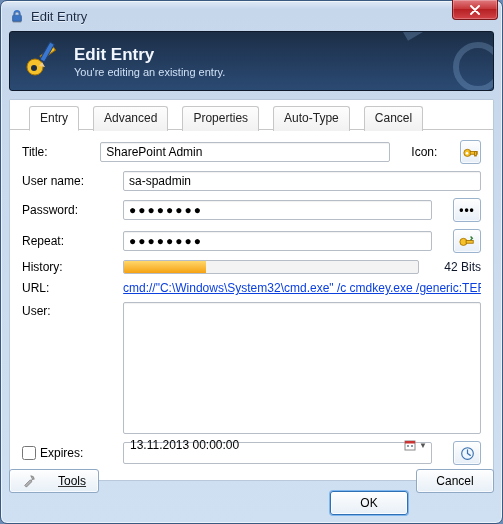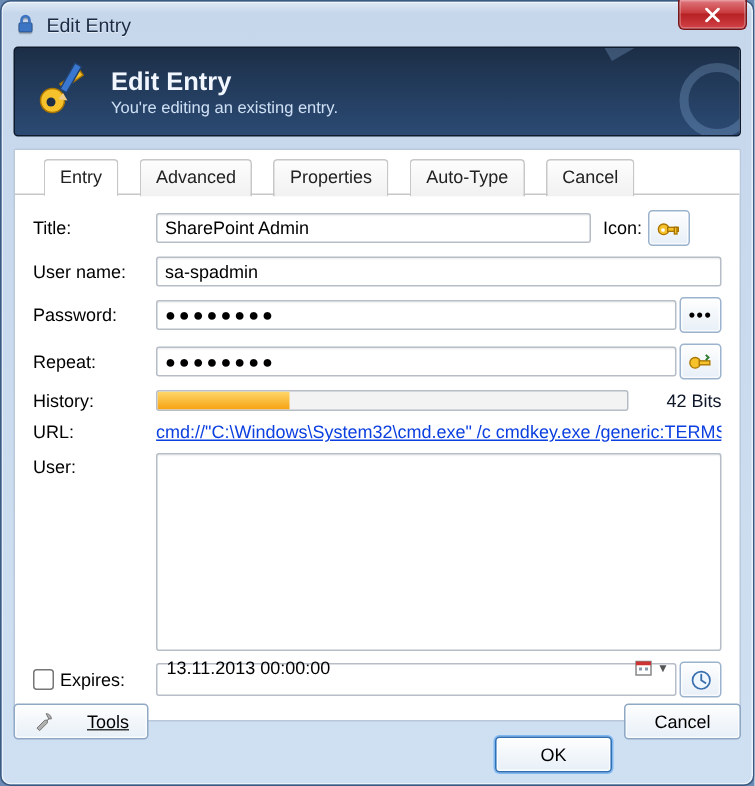--- a/index.html
+++ b/index.html
@@ -116,21 +116,21 @@
   }
 
   
   .form {
     padding: 10px 12px 8px 12px;
   }
   .row {
     display: flex;
     align-items: center;
     margin-bottom: 7px;
-    gap: 2px;
+    gap: 21px;
   }
   .row > label {
     width: 80px;
     color: #000;
   }
   .text-input, .url-input, .notes {
     font: inherit;
     border: 1px solid #b6bdc6;
     border-radius: 2px;
     padding: 3px 5px;

